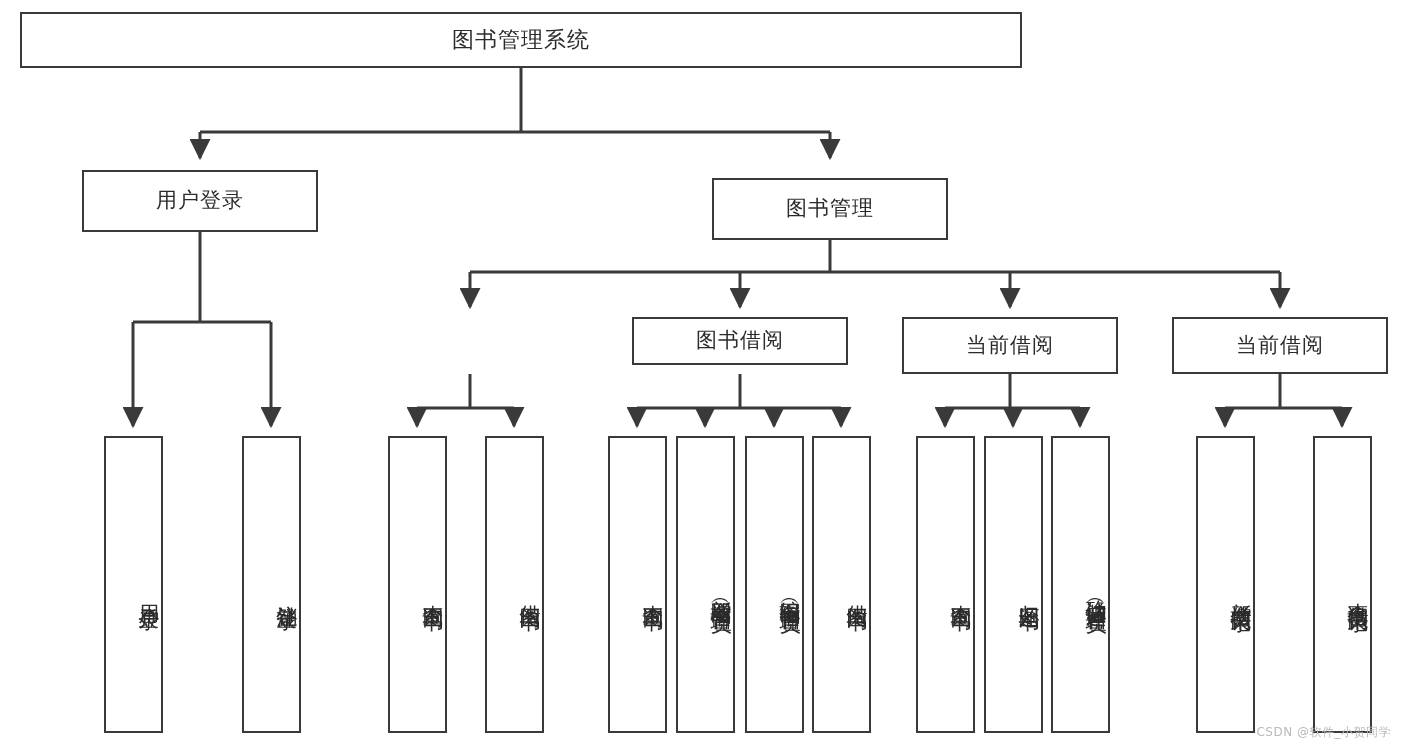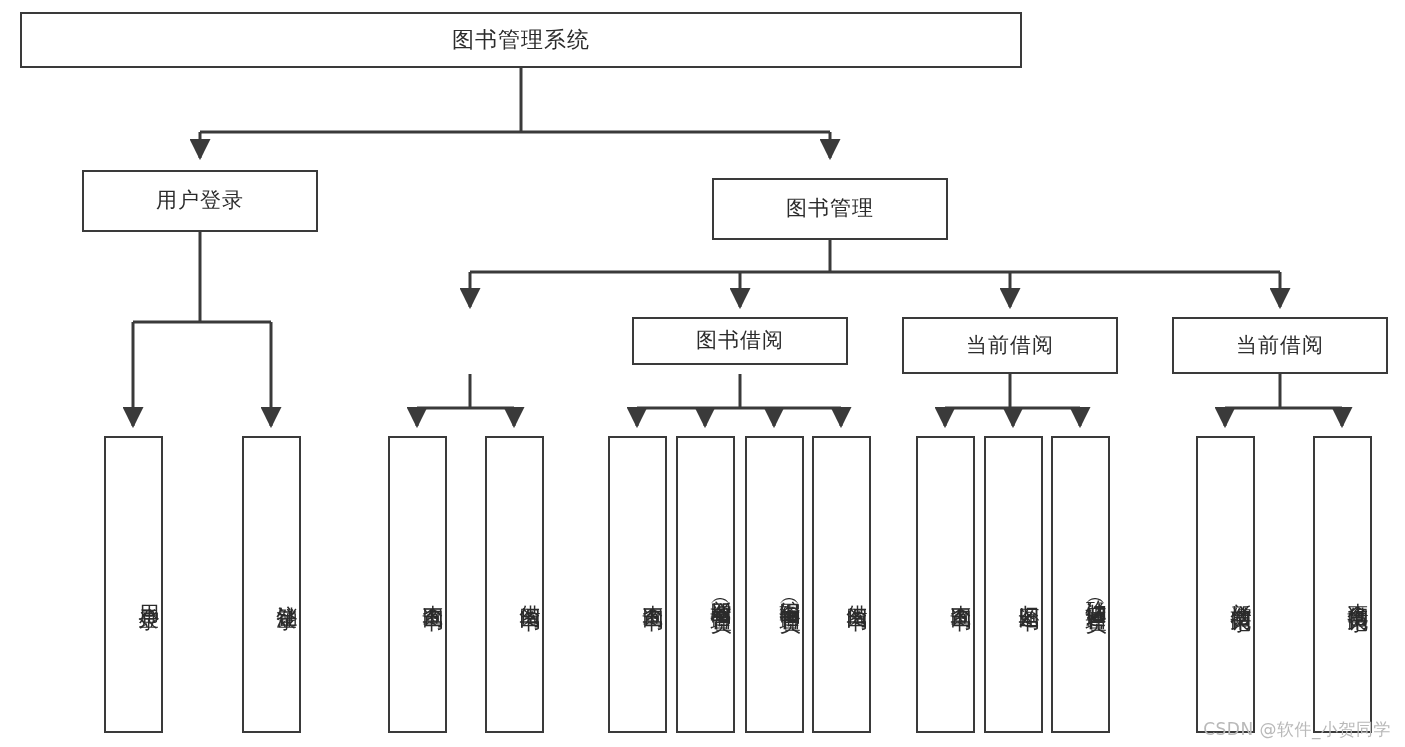--- a/index.html
+++ b/index.html
@@ -56,21 +56,21 @@
   }
   .node.vert .vlabel {
     writing-mode: vertical-rl;
     text-orientation: upright;
     display: block;
   }
   .watermark {
     position: absolute;
     right: 14px;
     bottom: 6px;
-    font-size: 17px;
+    font-size: 12px;
     color: #b9b9b9;
     letter-spacing: 0.5px;
     white-space: nowrap;
     user-select: none;
   }
 </style>
 </head>
 <body>
 
 <div id="canvas">

